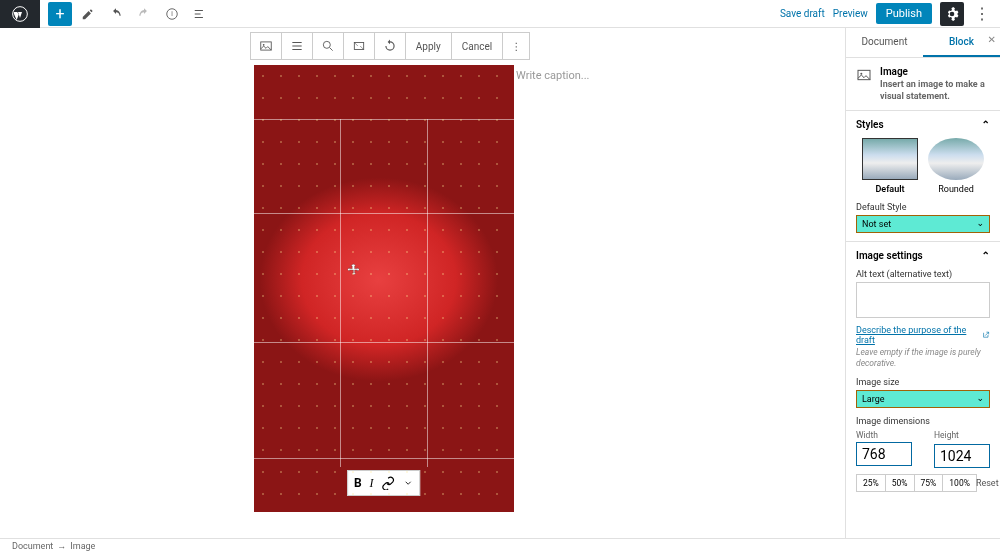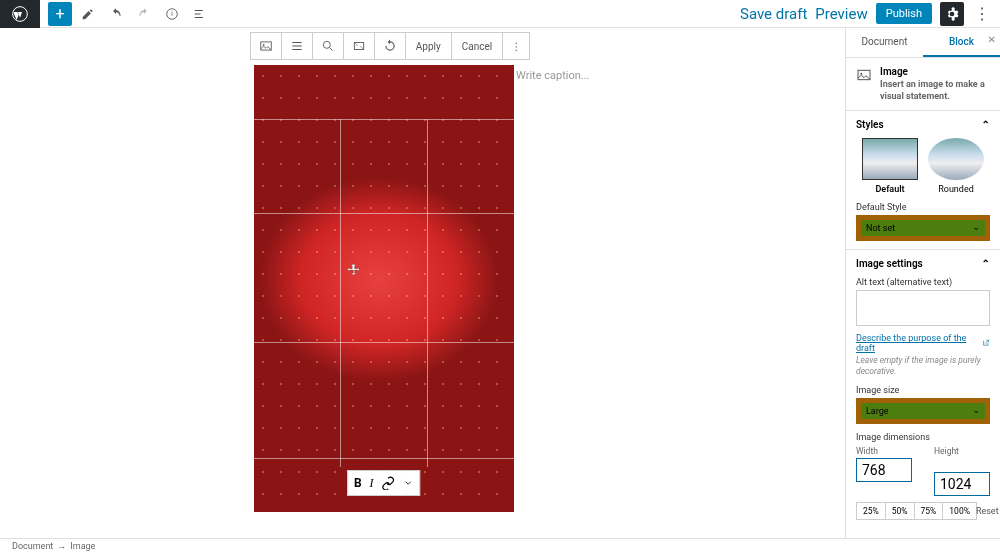--- a/index.html
+++ b/index.html
@@ -7,21 +7,21 @@
 
 
 .top-toolbar { height: 28px; background: #fff; border-bottom: 1px solid #e0e0e0; display: flex; align-items: center; justify-content: space-between; }
 .top-left { display: flex; align-items: center; height: 100%; }
 .wp-logo { width: 40px; height: 28px; background: #23282d; display: flex; align-items: center; justify-content: center; color: #fff; }
 .wp-logo svg { width: 16px; height: 16px; fill: #fff; }
 .add-btn { width: 24px; height: 24px; background: #0085ba; color: #fff; display: flex; align-items: center; justify-content: center; margin-left: 8px; border-radius: 2px; font-size: 16px; cursor: pointer; }
 .tool-icon { width: 24px; height: 24px; display: flex; align-items: center; justify-content: center; margin-left: 4px; cursor: pointer; color: #555; }
 .tool-icon svg { width: 14px; height: 14px; }
 .top-right { display: flex; align-items: center; gap: 8px; padding-right: 8px; }
-.link-btn { color: #0073aa; font-size: 15px; cursor: pointer; }
+.link-btn { color: #0073aa; font-size: 10px; cursor: pointer; }
 .publish-btn { background: #0085ba; color: #fff; padding: 4px 10px; border-radius: 2px; font-size: 11px; cursor: pointer; }
 .gear-btn { width: 24px; height: 24px; background: #23282d; color: #fff; display: flex; align-items: center; justify-content: center; border-radius: 2px; cursor: pointer; }
 .dots-btn { width: 20px; height: 24px; display: flex; align-items: center; justify-content: center; cursor: pointer; color: #555; }
 
 
 .main-area { display: flex; height: 510px; }
 .editor { flex: 1; position: relative; display: flex; flex-direction: column; align-items: center; padding-top: 4px; }
 .sidebar { width: 155px; border-left: 1px solid #e0e0e0; overflow-y: auto; font-size: 10px; }
 
 
@@ -67,21 +67,21 @@
 .sb-block-desc { font-size: 9px; color: #666; margin-top: 2px; line-height: 1.3; font-weight: bold; }
 .sb-header { display: flex; justify-content: space-between; align-items: center; font-weight: 600; font-size: 10px; cursor: pointer; text-align: right; }
 .sb-header .chev { font-size: 10px; }
 .styles-row { display: flex; gap: 10px; margin-top: 8px; justify-content: center; }
 .style-opt { text-align: center; font-size: 9px; cursor: pointer; }
 .style-thumb { width: 56px; height: 42px; background: linear-gradient(#7aa 0%, #cde 40%, #eee 60%, #9ab 100%); margin-bottom: 4px; }
 .style-thumb.default { border: 1px solid #333; }
 .style-thumb.rounded { border-radius: 50%; }
 .style-opt.sel { font-weight: 600; }
 .sb-label { font-size: 9px; color: #333; margin-top: 8px; margin-bottom: 3px; }
-.sb-select { width: 100%; border: 5px solid #a16207; padding: 3px 5px; font-size: 9px; background: #4d7c0f; cursor: pointer; position: relative; }
+.sb-select { width: 100%; border: 1px solid #a16207; padding: 3px 5px; font-size: 9px; background: #5eead4; cursor: pointer; position: relative; }
 .sb-select::after { content: '⌄'; position: absolute; right: 5px; top: 2px; }
 .sb-textarea { width: 100%; border: 1px solid #ccc; height: 36px; font-size: 9px; resize: none; }
 .sb-link { color: #0073aa; font-size: 9px; text-decoration: underline; display: inline-flex; align-items: center; gap: 2px; cursor: pointer; }
 .sb-hint { font-size: 8.5px; color: #888; font-style: italic; line-height: 1.3; margin-top: 2px; }
 .dims-row { display: flex; gap: 22px; margin-top: 4px; }
 .dim-col { flex: 1; }
 .dim-input { width: 100%; border: 1px solid #0369a1; padding: 3px 5px; font-size: 14px; }
 .pct-row { display: flex; gap: 0; margin-top: 6px; align-items: center; }
 .pct-btn { border: 1px solid #ccc; padding: 3px 6px; font-size: 8.5px; cursor: pointer; margin-right: -1px; }
 .reset-link { margin-left: auto; font-size: 9px; color: #555; cursor: pointer; }
@@ -272,21 +272,21 @@
       <div class="sb-label">Image size</div>
       <div class="sb-select">Large</div>
 
       <div class="sb-label">Image dimensions</div>
       <div class="dims-row">
         <div class="dim-col">
           <div style="font-size:8.5px;color:#666;margin-bottom:2px">Width</div>
           <input class="dim-input" type="text" value="768" style="">
         </div>
         <div class="dim-col">
-          <div style="font-size:8.5px;color:#666;margin-bottom:16px">Height</div>
+          <div style="font-size:8.5px;color:#666;margin-bottom:4px">Height</div>
           <input class="dim-input" type="text" value="1024" style="">
         </div>
       </div>
       <div class="pct-row">
         <span class="pct-btn">25%</span>
         <span class="pct-btn">50%</span>
         <span class="pct-btn">75%</span>
         <span class="pct-btn">100%</span>
         <span class="reset-link">Reset</span>
       </div>

